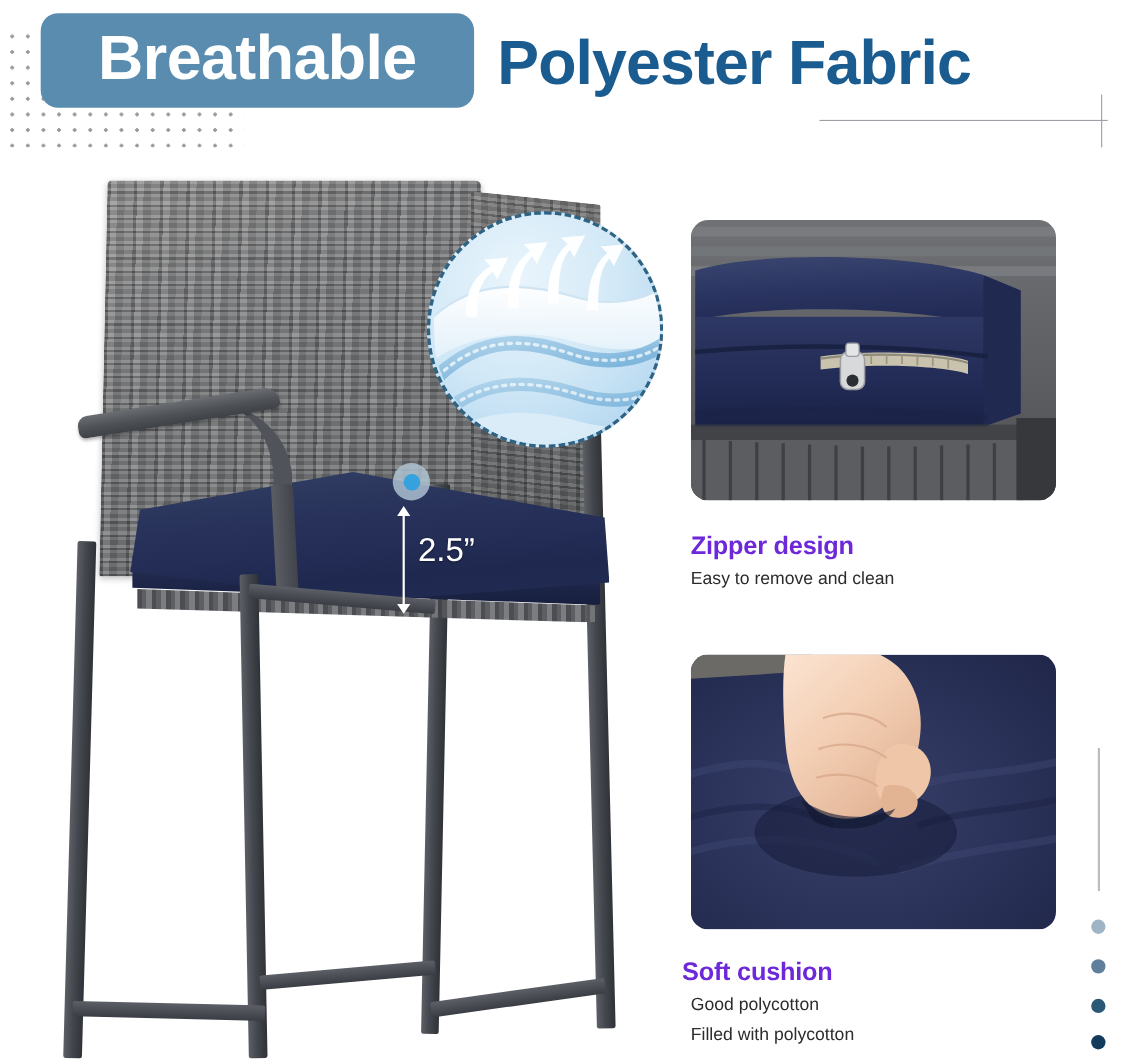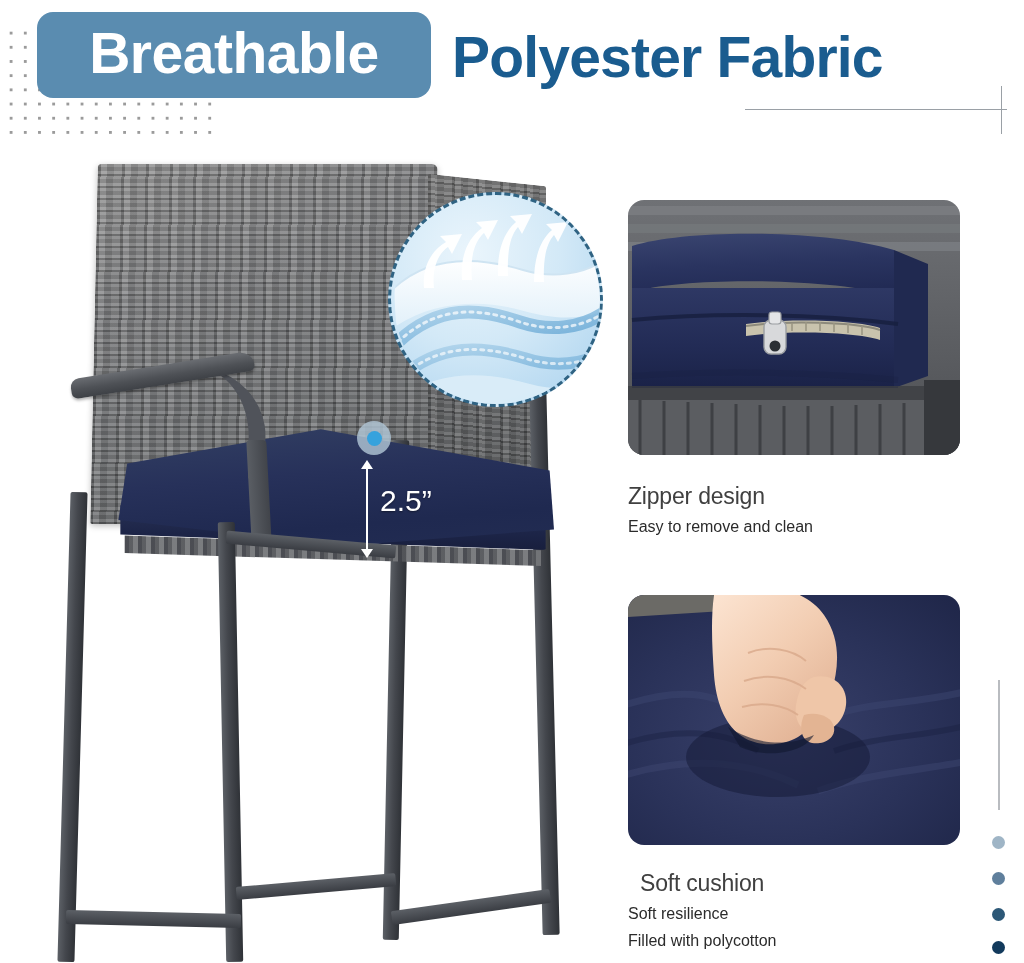--- a/index.html
+++ b/index.html
@@ -185,21 +185,21 @@
 
   
   .panel-photo {
     position:absolute;
     border-radius:16px;
     overflow:hidden;
   }
   #zipper-photo { left:628px; top:200px; width:332px; height:255px; }
   #cushion-photo{ left:628px; top:595px; width:332px; height:250px; }
 
-  .cap-title { position:absolute; color:#404040; font-size:23px; font-weight:normal; letter-spacing:-.2px; }
+  .cap-title { position:absolute; color:#6d28d9; font-size:23px; font-weight:bold; letter-spacing:-.2px; }
   .cap-line  { position:absolute; color:#2b2b2b; font-size:16px; font-weight:normal; }
 
   
   #edge-line { position:absolute; left:998px; top:680px; width:1.5px; height:130px; background:#b9bcc0; }
   .edge-dot { position:absolute; left:992px; width:13px; height:13px; border-radius:50%; }
 
   
   .ph-bg { position:absolute; inset:0; }
 </style>
 </head>
@@ -411,21 +411,21 @@
     <g stroke="#d9a98b" stroke-width="2" fill="none" opacity=".8">
       <path d="M120 58 C140 50 164 54 178 66"></path>
       <path d="M116 86 C138 78 162 82 178 94"></path>
       <path d="M114 112 C134 106 156 110 170 120"></path>
     </g>
 
     <path d="M100 132 C128 150 160 152 186 140 C176 158 140 164 112 152 Z" fill="#11172f" opacity=".6"></path>
   </svg>
 </div>
 
-<div class="cap-title" style="left:640px; top:870px;">Soft cushion</div>
-<div class="cap-line" style="left:628px; top:905px;">Soft resilience</div>
+<div class="cap-title" style="left:620px; top:870px;">Soft cushion</div>
+<div class="cap-line" style="left:628px; top:905px;">Good polycotton</div>
 <div class="cap-line" style="left:628px; top:932px;">Filled with polycotton</div>
 
 <div id="edge-line"></div>
 <div class="edge-dot" style="top:836px; background:#9fb5c6;"></div>
 <div class="edge-dot" style="top:872px; background:#5f7f9c;"></div>
 <div class="edge-dot" style="top:908px; background:#2c5877;"></div>
 <div class="edge-dot" style="top:941px; background:#123a5c;"></div>
 
 </body></html>

